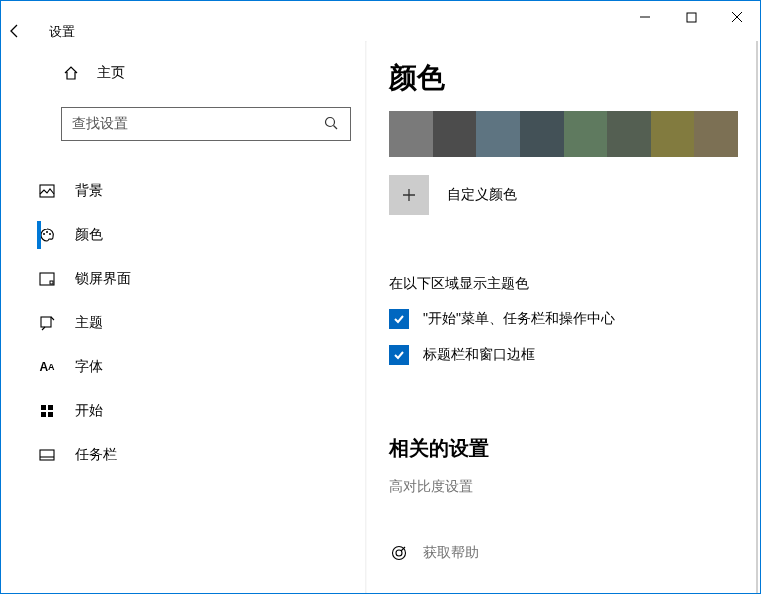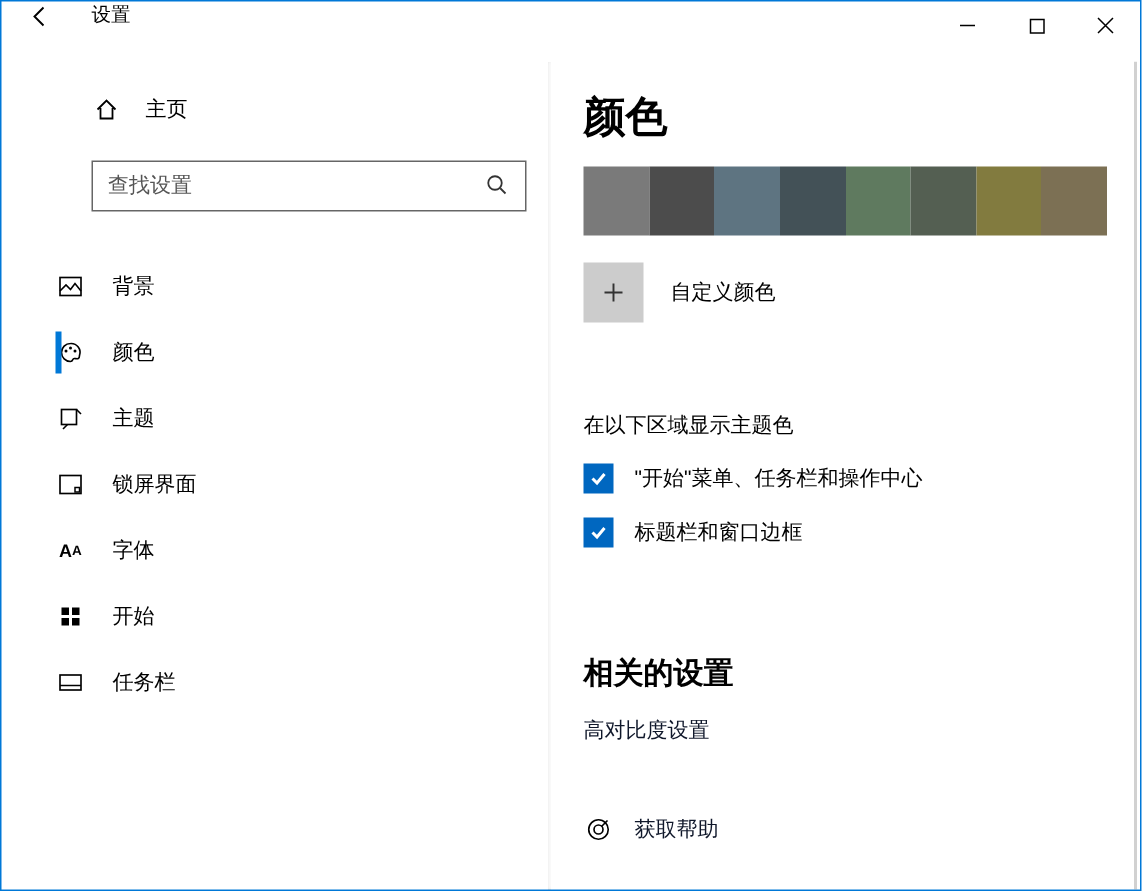--- a/index.html
+++ b/index.html
@@ -13,22 +13,22 @@
     color: #000;
     border: 1px solid #0078d7;
     position: relative;
     overflow: hidden;
   }
 
   
   .titlebar {
     height: 40px;
     display: flex;
-    align-items: flex-start;
-    padding-left: 16px;
+    align-items: flex-end;
+    padding-left: 4px;
   }
   .titlebar .back {
     width: 20px; height: 20px;
     display:flex; align-items:center; justify-content:center;
     margin-right: 24px;
     cursor: pointer;
   }
   .titlebar .title {
     font-size: 13px;
   }
@@ -158,21 +158,21 @@
     margin-right: 14px;
     cursor: pointer;
   }
   .checkbox svg { stroke:#fff; stroke-width:2; fill:none; }
   .related-head {
     margin-top: 70px;
     font-size: 20px;
     font-weight: 600;
   }
   .link {
-    color: #0f172a;
+    color: #737373;
     margin-top: 16px;
     font-size: 14px;
     cursor: pointer;
     display:block;
   }
   .help-row {
     margin-top: 48px;
     display:flex;
     align-items:center;
   }
@@ -253,36 +253,36 @@
               <path d="M8 2a6 6 0 1 0 0 12c2 0 1-2 2.5-2S14 13 14 10A6 6 0 0 0 8 2Z" fill="none" stroke="#000" stroke-width="1.1"></path>
               <circle cx="5" cy="7" r="1"></circle>
               <circle cx="8" cy="5" r="1"></circle>
               <circle cx="11" cy="7" r="1"></circle>
             </svg>
         </span>
         <span class="label">颜色</span>
       </div>
       <div class="nav-item">
         <span class="icon">
+          <svg width="16" height="14" viewBox="0 0 16 14">
+              <rect x="1" y="1" width="14" height="12" fill="none" stroke="#000" stroke-width="1.1"></rect>
+              <rect x="11" y="9" width="3" height="3" fill="none" stroke="#000" stroke-width="1"></rect>
+            </svg>
+        </span>
+        <span class="label">锁屏界面</span>
+      </div>
+      <div class="nav-item">
+        <span class="icon">
           <svg width="16" height="16" viewBox="0 0 16 16">
               <rect x="2" y="2" width="10" height="10" fill="none" stroke="#000" stroke-width="1.1"></rect>
               <path d="M6 12 L3 15" stroke="#000" stroke-width="1.1"></path>
               <path d="M12 2 L15 5" stroke="#000" stroke-width="1.1"></path>
             </svg>
         </span>
         <span class="label">主题</span>
-      </div>
-      <div class="nav-item">
-        <span class="icon">
-          <svg width="16" height="14" viewBox="0 0 16 14">
-              <rect x="1" y="1" width="14" height="12" fill="none" stroke="#000" stroke-width="1.1"></rect>
-              <rect x="11" y="9" width="3" height="3" fill="none" stroke="#000" stroke-width="1"></rect>
-            </svg>
-        </span>
-        <span class="label">锁屏界面</span>
       </div>
       <div class="nav-item">
         <span class="icon">
           <span style="font-size:12px; font-weight:600;">A</span>
             <span style="font-size:9px; font-weight:600;">A</span>
         </span>
         <span class="label">字体</span>
       </div>
       <div class="nav-item">
         <span class="icon">

